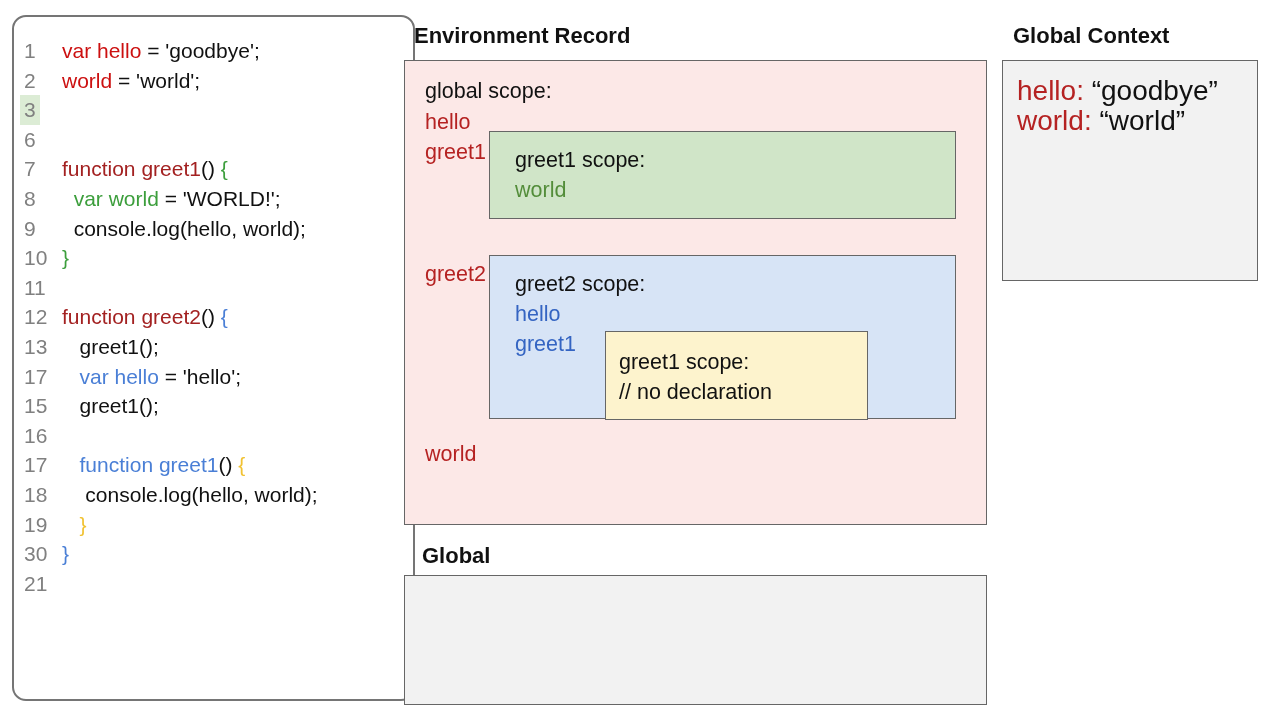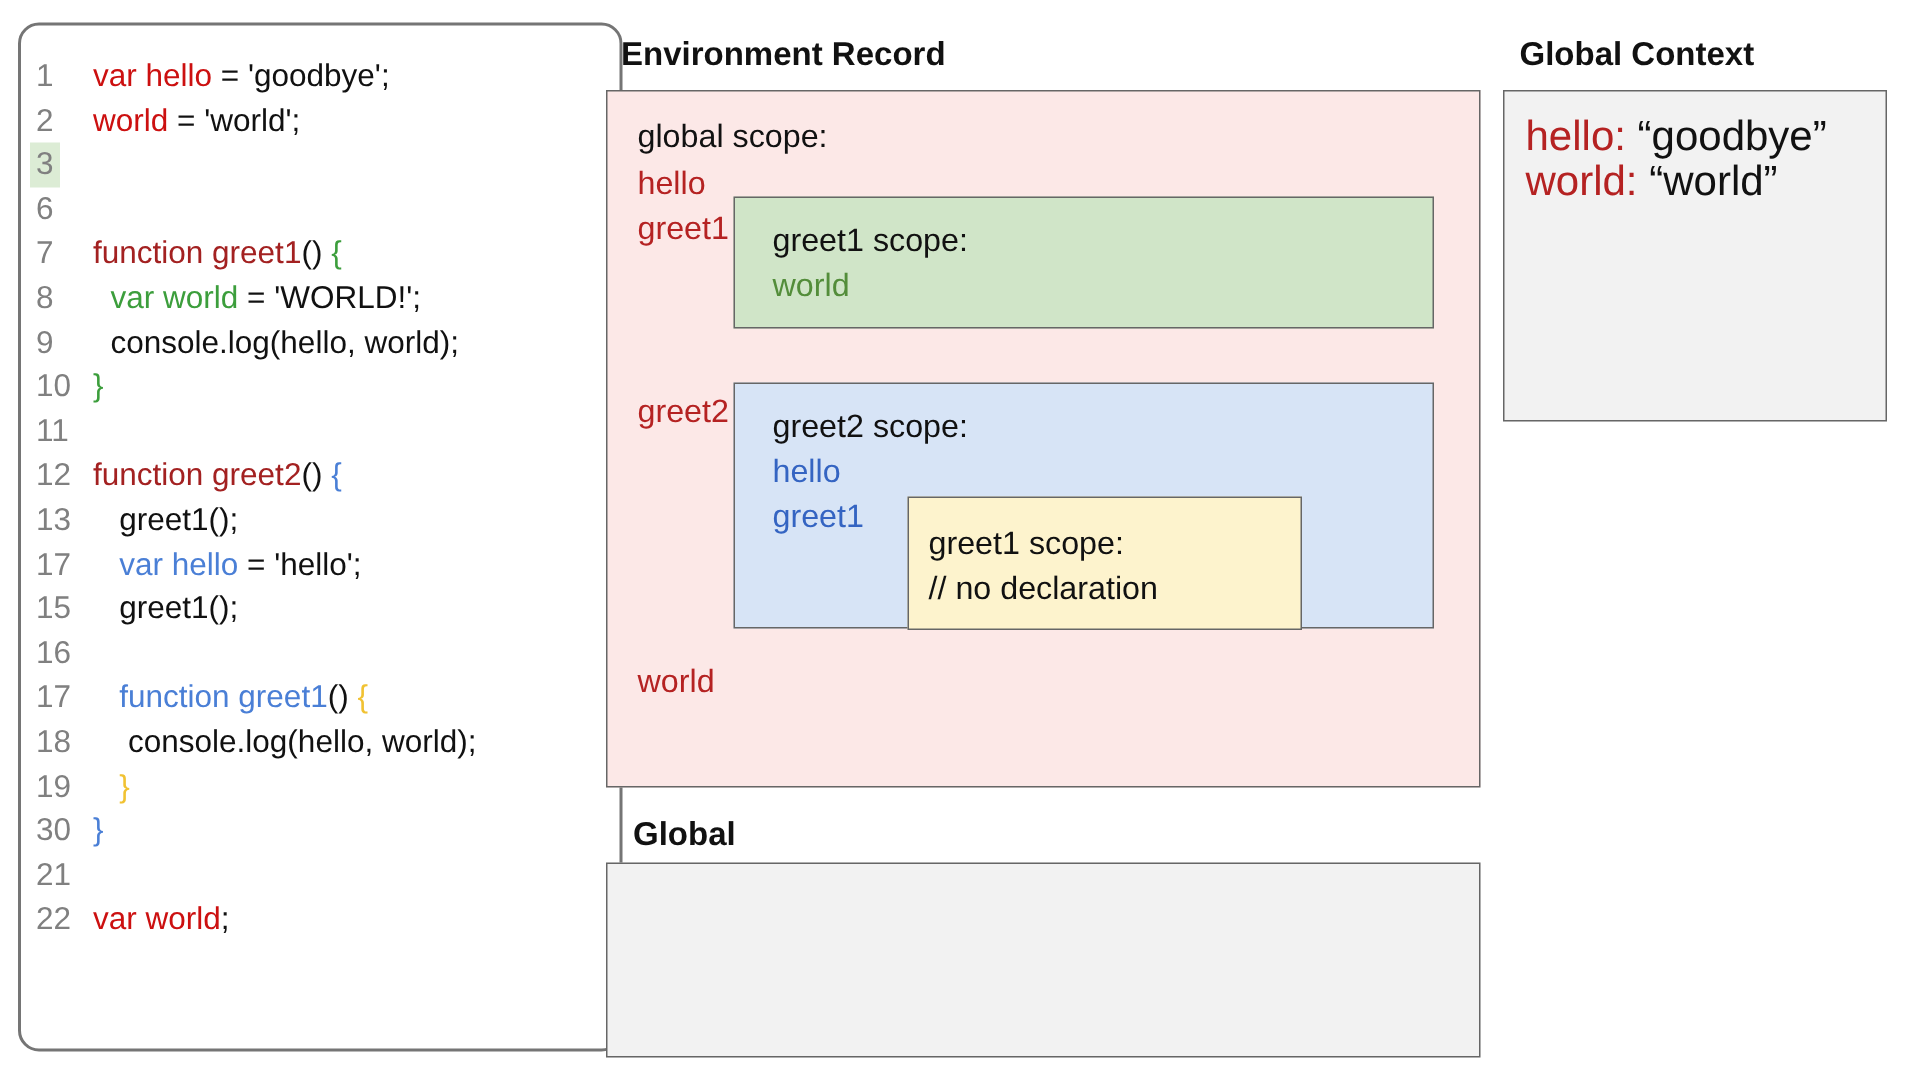--- a/index.html
+++ b/index.html
@@ -68,21 +68,20 @@
       <div class="cl"><span class="ln"><span class="num">12</span></span><span class="ct"><span style="color: rgb(163, 33, 33);">function greet2</span><span style="color: rgb(17, 17, 17);">() </span><span style="color: rgb(74, 127, 214);">{</span></span></div>
       <div class="cl"><span class="ln"><span class="num">13</span></span><span class="ct"><span style="color: rgb(17, 17, 17);">   greet1();</span></span></div>
       <div class="cl"><span class="ln"><span class="num">17</span></span><span class="ct"><span style="color: rgb(74, 127, 214);">   var hello</span><span style="color: rgb(17, 17, 17);"> = 'hello';</span></span></div>
       <div class="cl"><span class="ln"><span class="num">15</span></span><span class="ct"><span style="color: rgb(17, 17, 17);">   greet1();</span></span></div>
       <div class="cl"><span class="ln"><span class="num">16</span></span><span class="ct"></span></div>
       <div class="cl"><span class="ln"><span class="num">17</span></span><span class="ct"><span style="color: rgb(74, 127, 214);">   function greet1</span><span style="color: rgb(17, 17, 17);">() </span><span style="color: rgb(241, 194, 50);">{</span></span></div>
       <div class="cl"><span class="ln"><span class="num">18</span></span><span class="ct"><span style="color: rgb(17, 17, 17);">    console.log(hello, world);</span></span></div>
       <div class="cl"><span class="ln"><span class="num">19</span></span><span class="ct"><span style="color: rgb(241, 194, 50);">   }</span></span></div>
       <div class="cl"><span class="ln"><span class="num">30</span></span><span class="ct"><span style="color: rgb(74, 127, 214);">}</span></span></div>
       <div class="cl"><span class="ln"><span class="num">21</span></span><span class="ct"></span></div>
-      <div class="cl"><span class="ln"><span class="num">22</span></span><span class="ct"><span style="color: rgb(204, 16, 16);">var world</span><span style="color: rgb(17, 17, 17);">;</span></span></div>
     </div>
 </div>
 
 <div class="sec-title er-title">Environment Record</div>
 
 <div class="er-box">
   <div class="er-global-label">global scope:</div>
   <div id="er-left-labels">
       <div class="er-left-label" style="top: 46px;">hello</div>
       <div class="er-left-label" style="top: 76px;">greet1</div>

